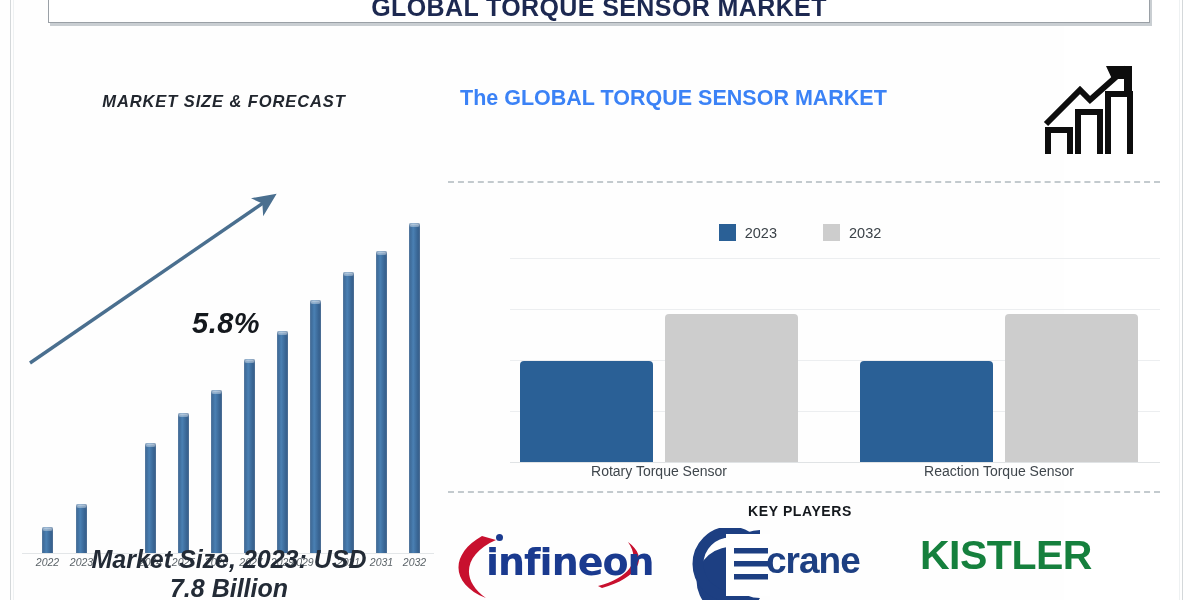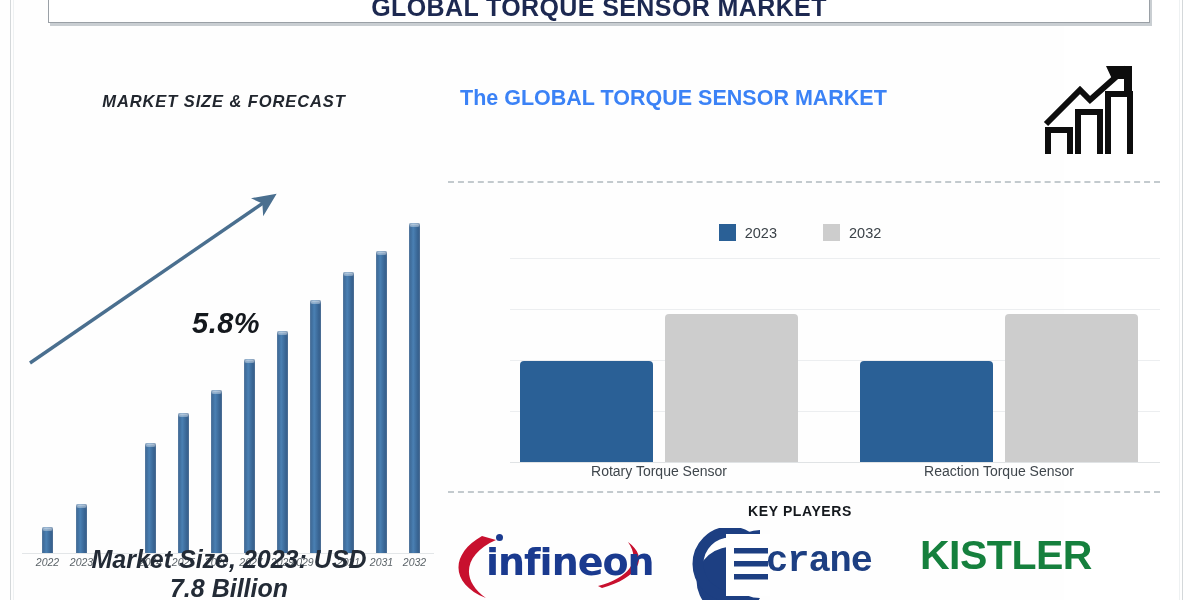--- a/index.html
+++ b/index.html
@@ -121,21 +121,21 @@
   }
   .infineon-dot{
     position:absolute;left:44px;top:6px;width:7px;height:7px;border-radius:50%;
     background:#1a3a8f;
   }
 
   .crane{left:250px;width:200px;}
   .crane-text{
     position:absolute;left:76px;top:12px;
     font-size:37px;font-weight:bold;color:#1d3f82;letter-spacing:-1px;
-    font-family:Liberation Mono, monospace;
+    font-family:Liberation Sans, sans-serif;
   }
 
   .kistler{left:460px;width:250px;}
   .kistler-text{
     position:absolute;left:20px;top:4px;
     font-size:41px;font-weight:bold;color:#15803d;letter-spacing:-.5px;
     font-family:"Liberation Sans", sans-serif;
   }
   .kistler-tag{
     position:absolute;left:24px;top:52px;

